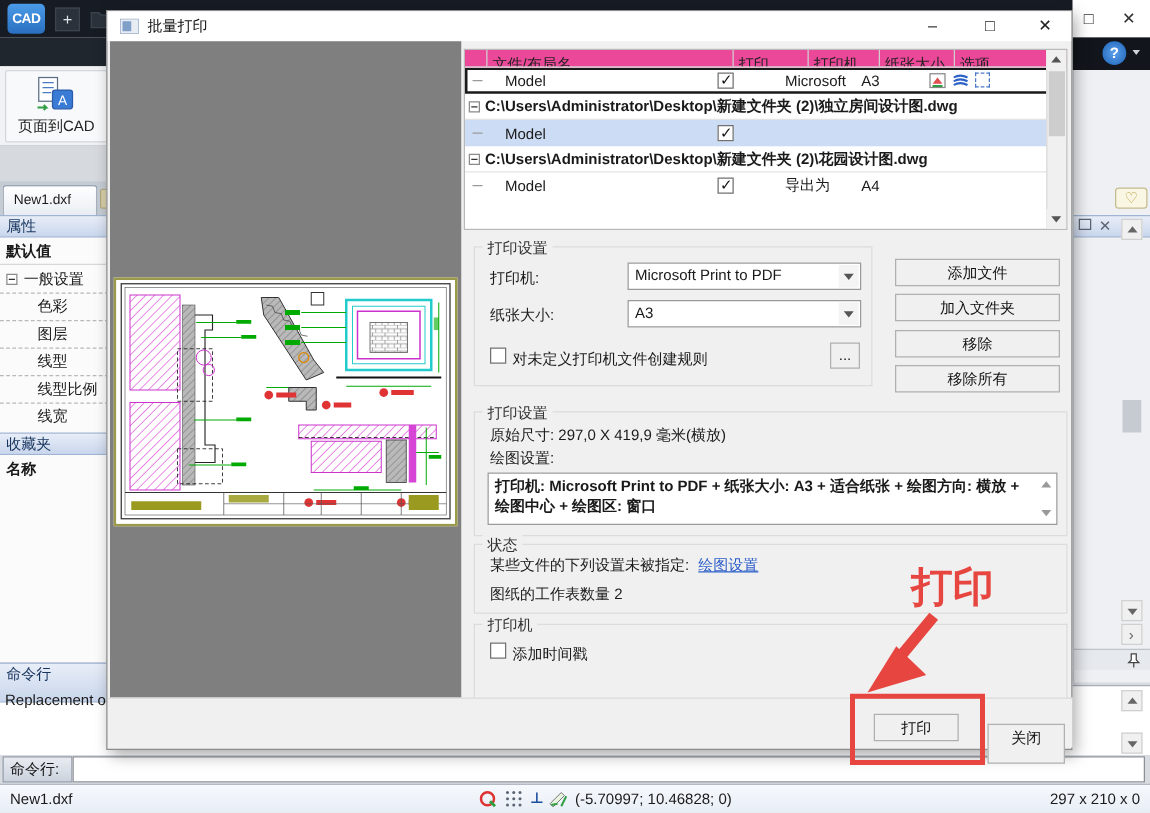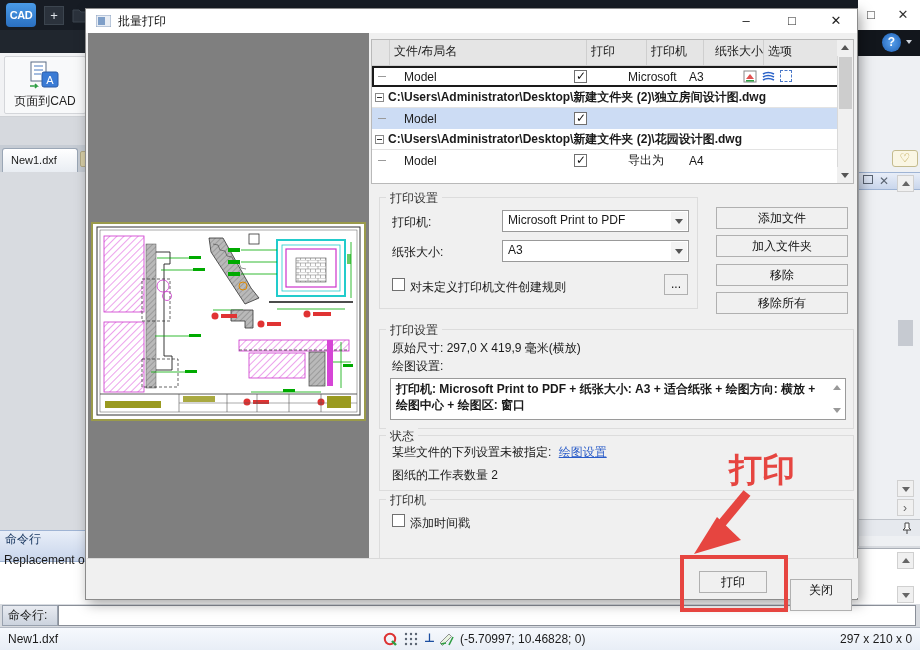--- a/index.html
+++ b/index.html
@@ -48,21 +48,21 @@
 
   
   .dialog { left:85px; top:8px; width:773px; height:592px; background:#f0f0f0; border:1px solid #8b8b8b; box-shadow:3px 4px 12px rgba(0,0,0,.35); z-index:10; }
   .dlg-title { left:0; top:0; width:100%; height:24px; background:#fff; }
   .dlg-title .t { position:absolute; left:32px; top:4px; font-size:12px; color:#111; }
   .dlg-ctl { top:1px; width:30px; height:21px; text-align:center; line-height:21px; color:#222; font-size:13px; }
   .preview-bg { left:2px; top:24px; width:281px; height:534px; background:#7f7f7f; }
   .preview { left:3px; top:189px; width:275px; height:199px; background:#fff; border:2px solid #9a9a4a; }
 
   .tblwrap { left:285px; top:30px; width:483px; height:145px; background:#fff; border:1px solid #b9b9b9; overflow:hidden; }
-  .thead { display:flex; height:26px; border-bottom:1px solid #cfcfcf; background:#e5e5e5; }
+  .thead { display:flex; height:14px; border-bottom:1px solid #cfcfcf; background:#ec4899; }
   .th { border-right:1px solid #cfcfcf; padding:3px 0 0 4px; color:#222; white-space:nowrap; overflow:hidden; }
   .trow { position:relative; height:21px; display:flex; align-items:center; white-space:nowrap; }
   .grp { font-weight:bold; }
   .cell { overflow:hidden; white-space:nowrap; }
   .cb { display:inline-block; width:13px; height:13px; border:1px solid #707070; background:#fff; position:relative; }
   .cb.on::after { content:"✓"; position:absolute; left:1px; top:-2px; font-size:12px; color:#111; }
   .treebox { display:inline-block; width:9px; height:9px; border:1px solid #8a8a8a; background:#fff; position:relative; margin:0 4px 0 3px; flex:none; }
   .treebox::after { content:""; position:absolute; left:1px; right:1px; top:3px; height:1px; background:#333; }
   .tick { display:inline-block; width:8px; height:1px; background:#9a9a9a; margin:0 4px 0 6px; flex:none; }
   .vsb { position:absolute; right:0; top:0; width:16px; height:100%; background:#f0f0f0; border-left:1px solid #d9d9d9; }
@@ -120,20 +120,32 @@
     </div>
   </div>
 
   <div class="abs midstrip"></div>
 
   <div class="abs doctab-row">
     <div class="abs doctab">New1.dxf</div>
     <div class="abs doctab-close">✕</div>
   </div>
 
+  <div class="abs left-panel-bg">
+    <div class="panel-hdr" style="height:18px;">属性</div>
+    <div class="row22" style="font-weight:bold; border-bottom:1px solid #d8d8d8;">默认值</div>
+    <div class="row22"><span class="expander"></span><span>一般设置</span></div>
+    <div class="tree-item">色彩</div>
+    <div class="tree-item">图层</div>
+    <div class="tree-item">线型</div>
+    <div class="tree-item">线型比例</div>
+    <div class="tree-item">线宽</div>
+    <div class="panel-hdr" style="height:18px; margin-top:2px;">收藏夹</div>
+    <div class="row22" style="font-weight:bold;">名称</div>
+  </div>
 
   <div class="abs cmdwin"></div>
   <div class="abs panel-hdr" style="left:0; top:530px; width:88px; height:32px;">命令行</div>
   <div class="abs" style="left:4px; top:553px; width:84px; white-space:nowrap; overflow:hidden;">Replacement o</div>
 
   <div class="abs cmdbar-label">命令行:</div>
   <input class="abs cmdbar-input" style="">
 
   <div class="abs statusbar">
     <div class="abs" style="left:8px; top:4px;">New1.dxf</div>
@@ -324,21 +336,21 @@
         </svg>
       </div>
     </div>
 
     <div class="abs tblwrap">
       <div class="thead">
         <div class="th" style="width:18px; padding-left:0;"></div>
         <div class="th" style="width:197px;">文件/布局名</div>
         <div class="th" style="width:60px;">打印</div>
         <div class="th" style="width:57px;">打印机</div>
-        <div class="th" style="width:60px;text-align:right;">纸张大小</div>
+        <div class="th" style="width:60px;">纸张大小</div>
         <div class="th" style="width:75px; border-right:none;font-family:Liberation Serif, serif;">选项</div>
       </div>
 
 
       <div class="trow" style="box-shadow:inset 0 0 0 2px #1a1a1a;">
         <span class="tick"></span>
         <span class="cell" style="width:178px; padding-left:14px;">Model</span>
         <span class="cb on" style="margin-left:6px;"></span>
         <span class="cell" style="width:57px; margin-left:41px;">Microsoft</span>
         <span class="cell" style="width:58px; padding-left:4px;">A3</span>

